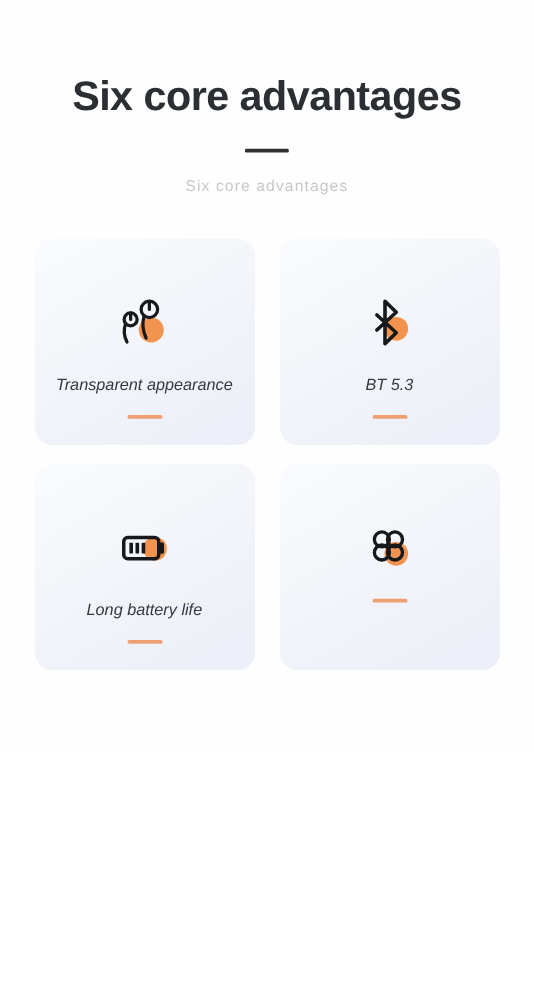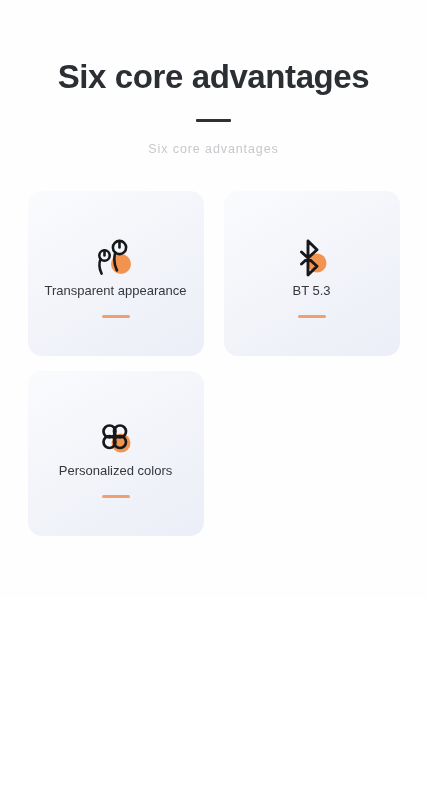--- a/index.html
+++ b/index.html
@@ -80,25 +80,27 @@
     position: relative;
     display: block;
   }
   .card-icon svg {
     display: block;
     width: 56px;
     height: 50px;
   }
 
   .card-label {
+    margin-top: 17px;
     font-size: 13px;
     color: #35383d;
     text-align: center;
     line-height: 1.2;
     padding: 0 6px;
+    font-style: italic;
   }
 
   .card-underline {
     margin-top: 16px;
     width: 28px;
     height: 3px;
     border-radius: 2px;
     background: #f0a070;
   }
 </style>
@@ -138,32 +140,47 @@
       <span class="card-icon">
         <svg viewBox="0 0 56 50" xmlns="http://www.w3.org/2000/svg">
           <circle cx="33" cy="30" r="9.5" fill="#f2944f"></circle>
           <path d="M24 8 L24 42 L33 33.2 L17.5 19 M24 42 L24 8 L33 16.8 L17.5 31" fill="none" stroke="#17181a" stroke-width="2.9" stroke-linecap="round" stroke-linejoin="round"></path>
         </svg>
       </span>
       <div class="card-label">BT 5.3</div>
       <div class="card-underline"></div>
     </div>
 
+    <div class="feature-card">
+      <span class="card-icon">
+        <svg viewBox="0 0 56 50" xmlns="http://www.w3.org/2000/svg">
+          <circle cx="36" cy="26" r="9.5" fill="#f2944f"></circle>
+          <rect x="11" y="17" width="28" height="17" rx="3.2" ry="3.2" fill="none" stroke="#17181a" stroke-width="2.8"></rect>
+          <path d="M41.5 22.5 L41.5 28.5" stroke="#17181a" stroke-width="3.4" stroke-linecap="round"></path>
+          <g fill="#17181a">
+            <rect x="15.5" y="21.2" width="2.9" height="8.6" rx="0.6"></rect>
+            <rect x="20.4" y="21.2" width="2.9" height="8.6" rx="0.6"></rect>
+            <rect x="25.3" y="21.2" width="2.9" height="8.6" rx="0.6"></rect>
+          </g>
+        </svg>
+      </span>
+      <div class="card-label">Long battery life</div>
+      <div class="card-underline"></div>
+    </div>
 
 
     <div class="feature-card">
       <span class="card-icon">
         <svg viewBox="0 0 56 50" xmlns="http://www.w3.org/2000/svg">
           <circle cx="33" cy="30" r="9.5" fill="#f2944f"></circle>
           <g fill="none" stroke="#17181a" stroke-width="2.7">
             <circle cx="21.5" cy="18.5" r="6"></circle>
             <circle cx="32" cy="18.5" r="6"></circle>
             <circle cx="21.5" cy="29" r="6"></circle>
             <circle cx="32" cy="29" r="6"></circle>
           </g>
         </svg>
       </span>
-      <div class="card-label">Personalized colors</div>
       <div class="card-underline"></div>
     </div>
 
   </div>
 </div>
 
 </body></html>

